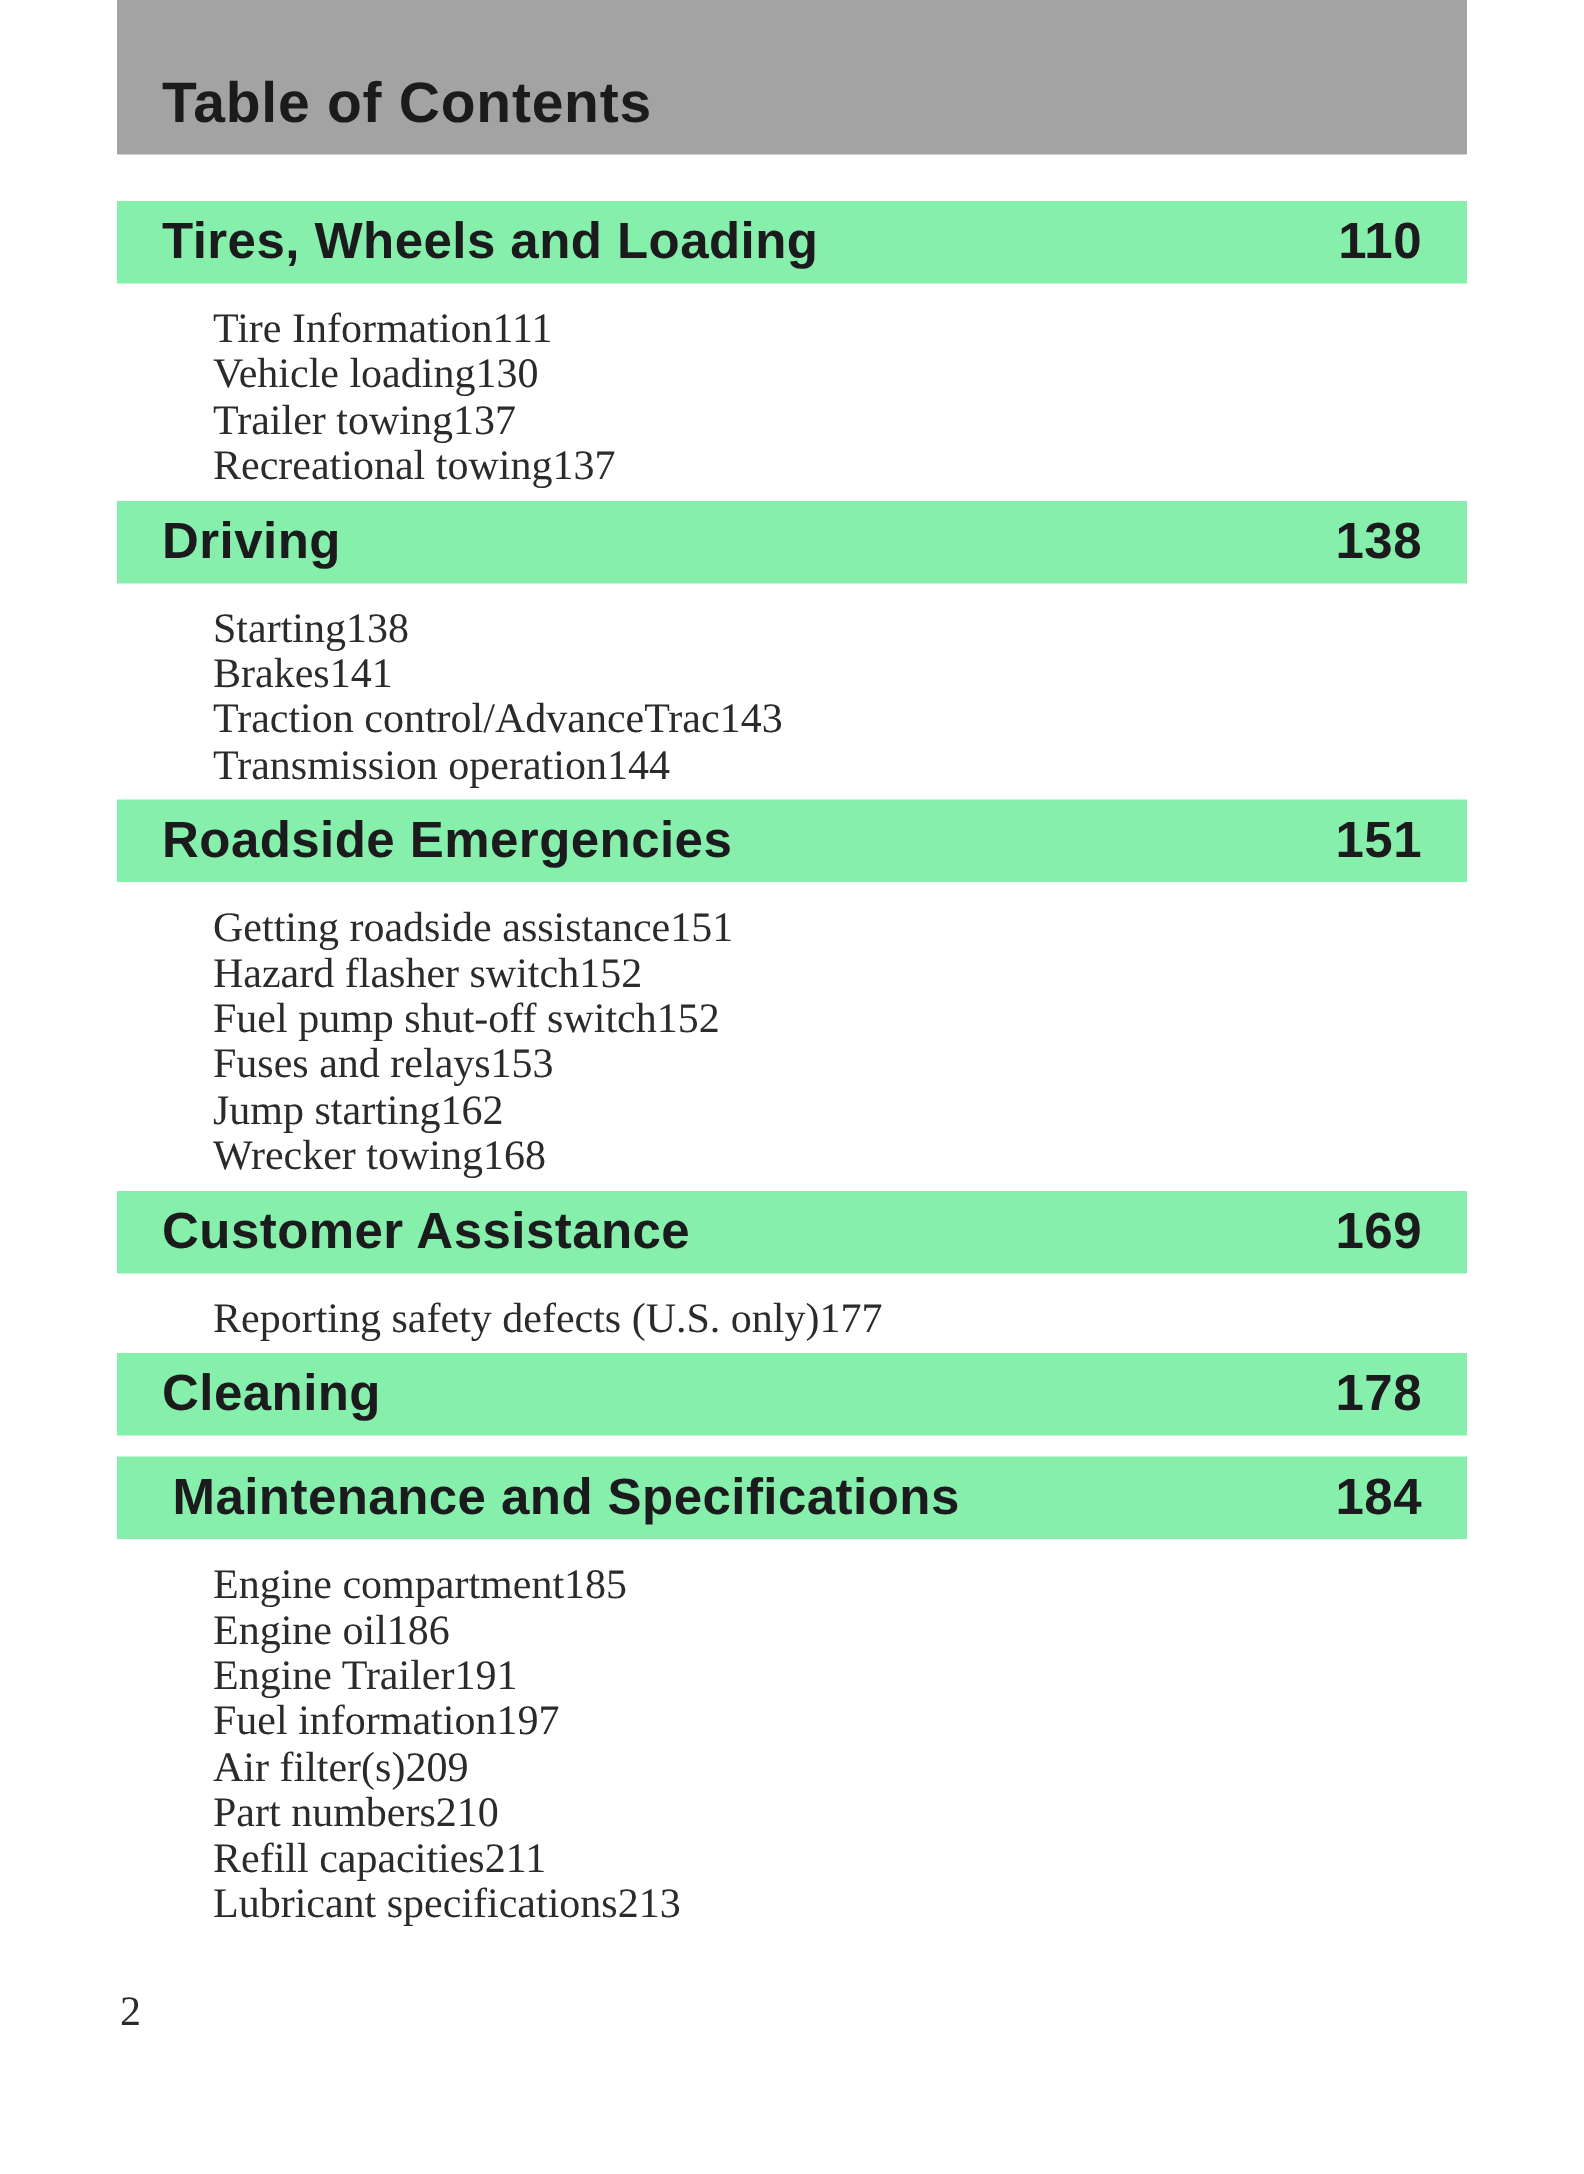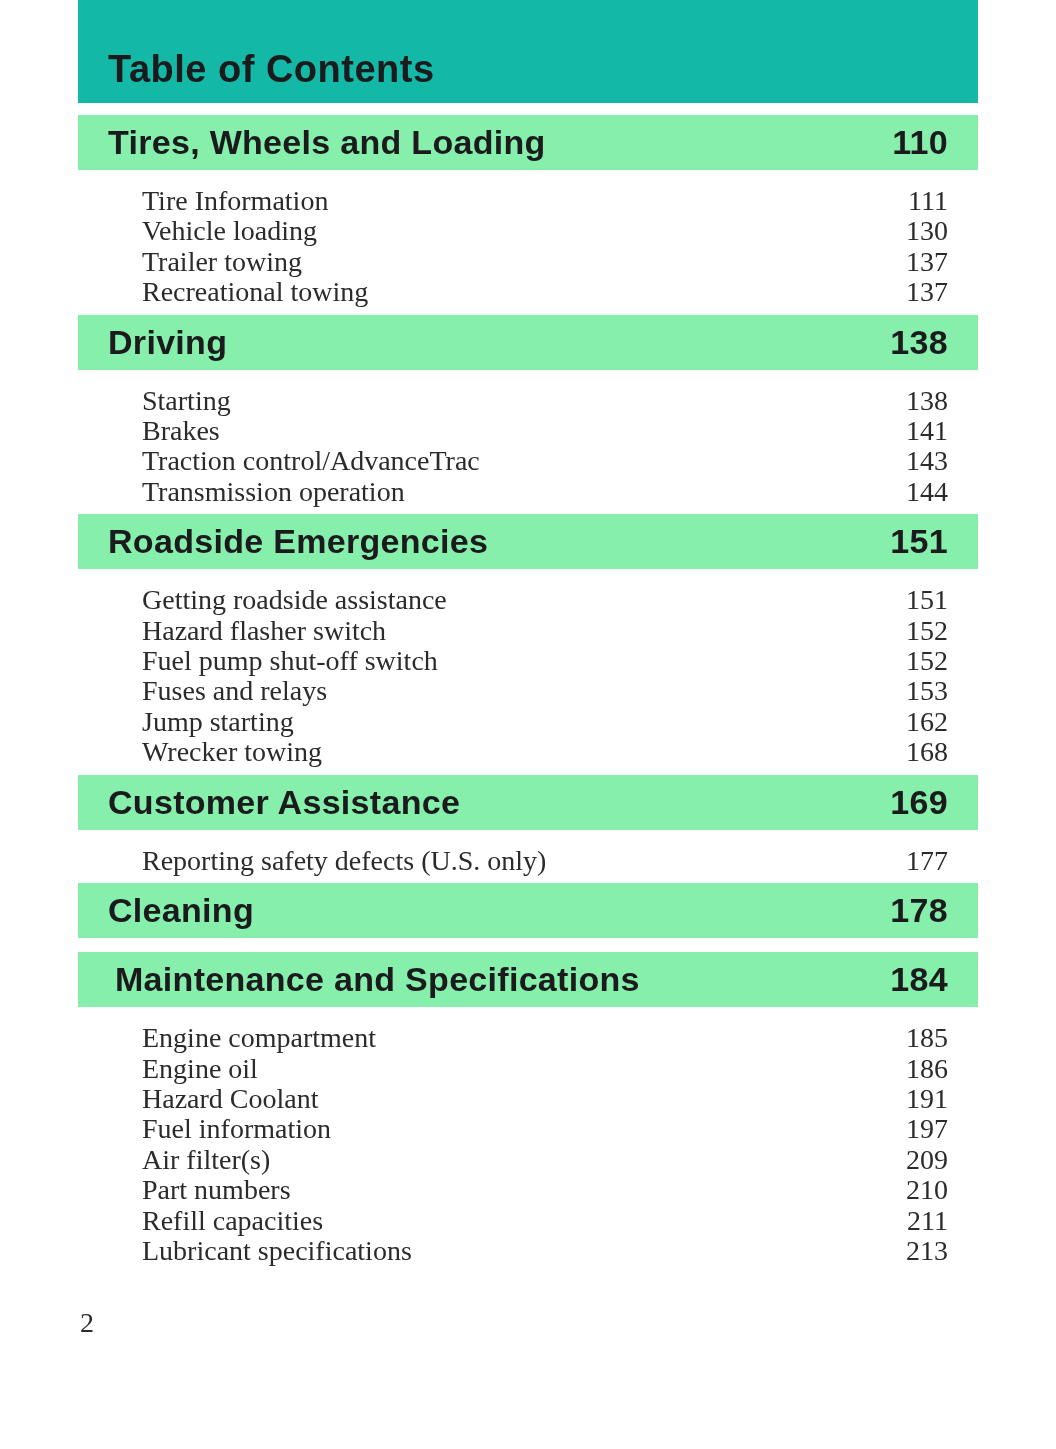--- a/index.html
+++ b/index.html
@@ -15,26 +15,26 @@
     overflow: hidden;
   }
   .page {
     position: absolute;
     left: 78px;
     top: 0;
     width: 900px;
   }
   .title-bar {
     height: 103px;
-    background: #14b8a6;
+    background: #a3a3a3;
     display: flex;
     align-items: flex-end;
     padding: 0 30px 12px 30px;
     box-sizing: border-box;
-    margin-bottom: 12px;
+    margin-bottom: 31px;
   }
   .title-bar h1 {
     margin: 0;
     font-size: 38px;
     font-weight: bold;
     color: #1b1b1d;
     letter-spacing: 0.5px;
   }
   .section-bar {
     height: 55px;
@@ -53,21 +53,20 @@
     font-size: 34px;
     font-weight: bold;
     color: #1b1b1d;
     letter-spacing: 0.3px;
   }
   .entries {
     padding: 16px 30px 7px 64px;
   }
   .entry {
     display: flex;
-    justify-content: space-between;
     align-items: baseline;
     line-height: 30.4px;
   }
   .entry-label, .entry-page {
     font-family: "Liberation Serif", "DejaVu Serif", serif;
     font-size: 28px;
     color: #2b2b2b;
   }
   .footer {
     margin-top: 34px;
@@ -183,21 +182,21 @@
       <div class="entries">
         <div class="entry">
           <span class="entry-label">Engine compartment</span>
           <span class="entry-page">185</span>
         </div>
         <div class="entry">
           <span class="entry-label">Engine oil</span>
           <span class="entry-page">186</span>
         </div>
         <div class="entry">
-          <span class="entry-label">Hazard Coolant</span>
+          <span class="entry-label">Engine Trailer</span>
           <span class="entry-page">191</span>
         </div>
         <div class="entry">
           <span class="entry-label">Fuel information</span>
           <span class="entry-page">197</span>
         </div>
         <div class="entry">
           <span class="entry-label">Air filter(s)</span>
           <span class="entry-page">209</span>
         </div>

